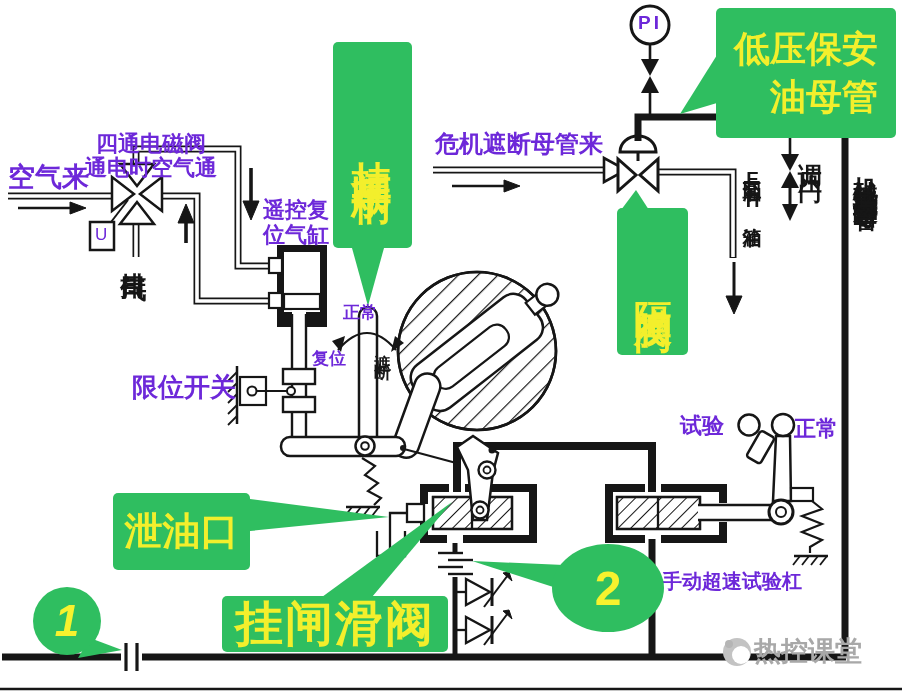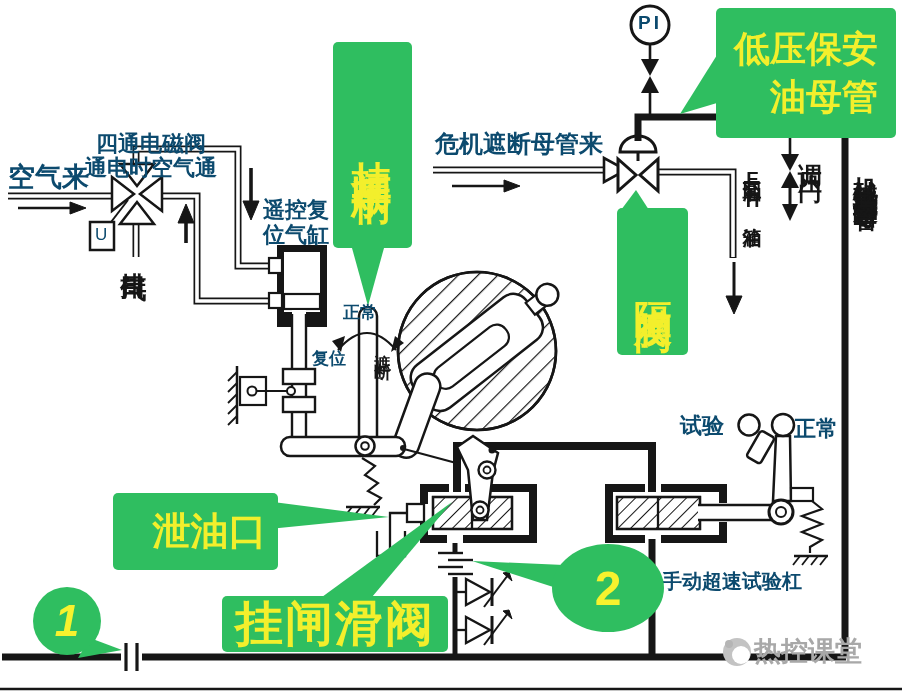--- a/index.html
+++ b/index.html
@@ -1,19 +1,19 @@
 <!DOCTYPE html>
 <html><head>
 <meta charset="utf-8">
 <style>
   html,body{margin:0;padding:0;background:#ffffff;}
   #stage{position:relative;width:902px;height:695px;background:#ffffff;overflow:hidden;
          font-family:"Liberation Sans","DejaVu Sans",sans-serif;}
   #lineart{position:absolute;left:0;top:0;z-index:1;}
-  .lbl{position:absolute;z-index:2;color:#0c4a6e;font-weight:bold;white-space:pre-line;line-height:1.08;}
+  .lbl{position:absolute;z-index:2;color:#6d28d9;font-weight:bold;white-space:pre-line;line-height:1.08;}
   .vlbl{position:absolute;z-index:2;color:#161616;font-weight:bold;
         writing-mode:vertical-rl;text-orientation:upright;line-height:1;}
   .callout{position:absolute;z-index:3;background:#2fbe60;color:#f3ef2c;font-weight:bold;
            display:flex;align-items:center;justify-content:center;text-align:center;border-radius:5px;}
   .vcallout{position:absolute;z-index:3;background:#2fbe60;color:#f3ef2c;font-weight:bold;
             writing-mode:vertical-rl;text-orientation:upright;display:flex;align-items:center;
             justify-content:center;border-radius:5px;}
   .badge{position:absolute;z-index:3;background:#2fbe60;color:#f7f22e;font-weight:bold;
          display:flex;align-items:center;justify-content:center;border-radius:50%;}
   .watermark{position:absolute;z-index:2;color:#a8a8a8;font-weight:bold;}
@@ -280,32 +280,33 @@
 
 <div class="lbl" style="left:78px;top:96px;width:146px;text-align:center;font-size:22px;margin-top:36px;">四通电磁阀
 通电时空气通</div>
 <div class="lbl" style="left:8px;top:163px;font-size:27px;">空气来</div>
 <div class="vlbl" style="left:121px;top:252px;height:92px;font-size:26px;letter-spacing:3px;">排气口</div>
 <div class="lbl" style="left:435px;top:131px;font-size:24px;">危机遮断母管来</div>
 <div class="lbl" style="left:263px;top:197px;width:70px;font-size:22px;line-height:1.14;">遥控复位气缸</div>
 <div class="lbl" style="left:343px;top:304px;font-size:17px;">正常</div>
 <div class="lbl" style="left:312px;top:350px;font-size:17px;">复位</div>
 <div class="vlbl" style="left:374px;top:341px;height:60px;font-size:17px;letter-spacing:8px;">遮断</div>
+<div class="lbl" style="left:132px;top:373px;font-size:26px;">限位开关</div>
 <div class="vlbl" style="left:798px;top:145px;height:104px;font-size:24px;letter-spacing:7px;">调压门</div>
 <div class="vlbl" style="left:743px;top:165px;height:138px;font-size:19px;letter-spacing:1px;">回油至EH油箱</div>
 <div class="vlbl" style="left:853px;top:157px;height:320px;font-size:25px;letter-spacing:3px;">机械超速与手动遮断母管</div>
 <div class="lbl" style="left:680px;top:414px;font-size:22px;">试验</div>
 <div class="lbl" style="left:794px;top:417px;font-size:22px;">正常</div>
 <div class="lbl" style="left:662px;top:571px;font-size:20px;">手动超速试验杠</div>
 <div class="lbl" style="left:633px;top:13px;width:34px;text-align:center;font-size:19px;letter-spacing:3px;">PI</div>
 <div class="lbl" style="left:95px;top:226px;font-size:17px;font-weight:normal;">U</div>
 <div class="watermark" style="left:754px;top:633px;font-size:27px;">热控课堂</div>
 
 <div class="callout" style="left:716px;top:8px;width:180px;height:130px;font-size:36px;line-height:1.34;white-space:pre-line;text-align:right;">低压保安
 油母管</div>
 <div class="vcallout" style="left:333px;top:42px;width:79px;height:206px;font-size:40px;letter-spacing:8px;">挂闸手柄</div>
 <div class="vcallout" style="left:617px;top:208px;width:71px;height:147px;font-size:38px;letter-spacing:6px;">隔膜阀</div>
-<div class="callout" style="left:113px;top:493px;width:137px;height:77px;font-size:38px;padding-left:28px;">泄油口</div>
+<div class="callout" style="left:113px;top:493px;width:137px;height:77px;font-size:38px;">泄油口</div>
 <div class="callout" style="left:222px;top:596px;width:226px;height:56px;font-size:48px;letter-spacing:2px;">挂闸滑阀</div>
 <div class="badge" style="left:33px;top:587px;width:68px;height:68px;font-size:44px;font-style:italic;">1</div>
 <div class="badge" style="left:552px;top:544px;width:112px;height:88px;font-size:48px;">2</div>
 
 </div>
 
 </body></html>

